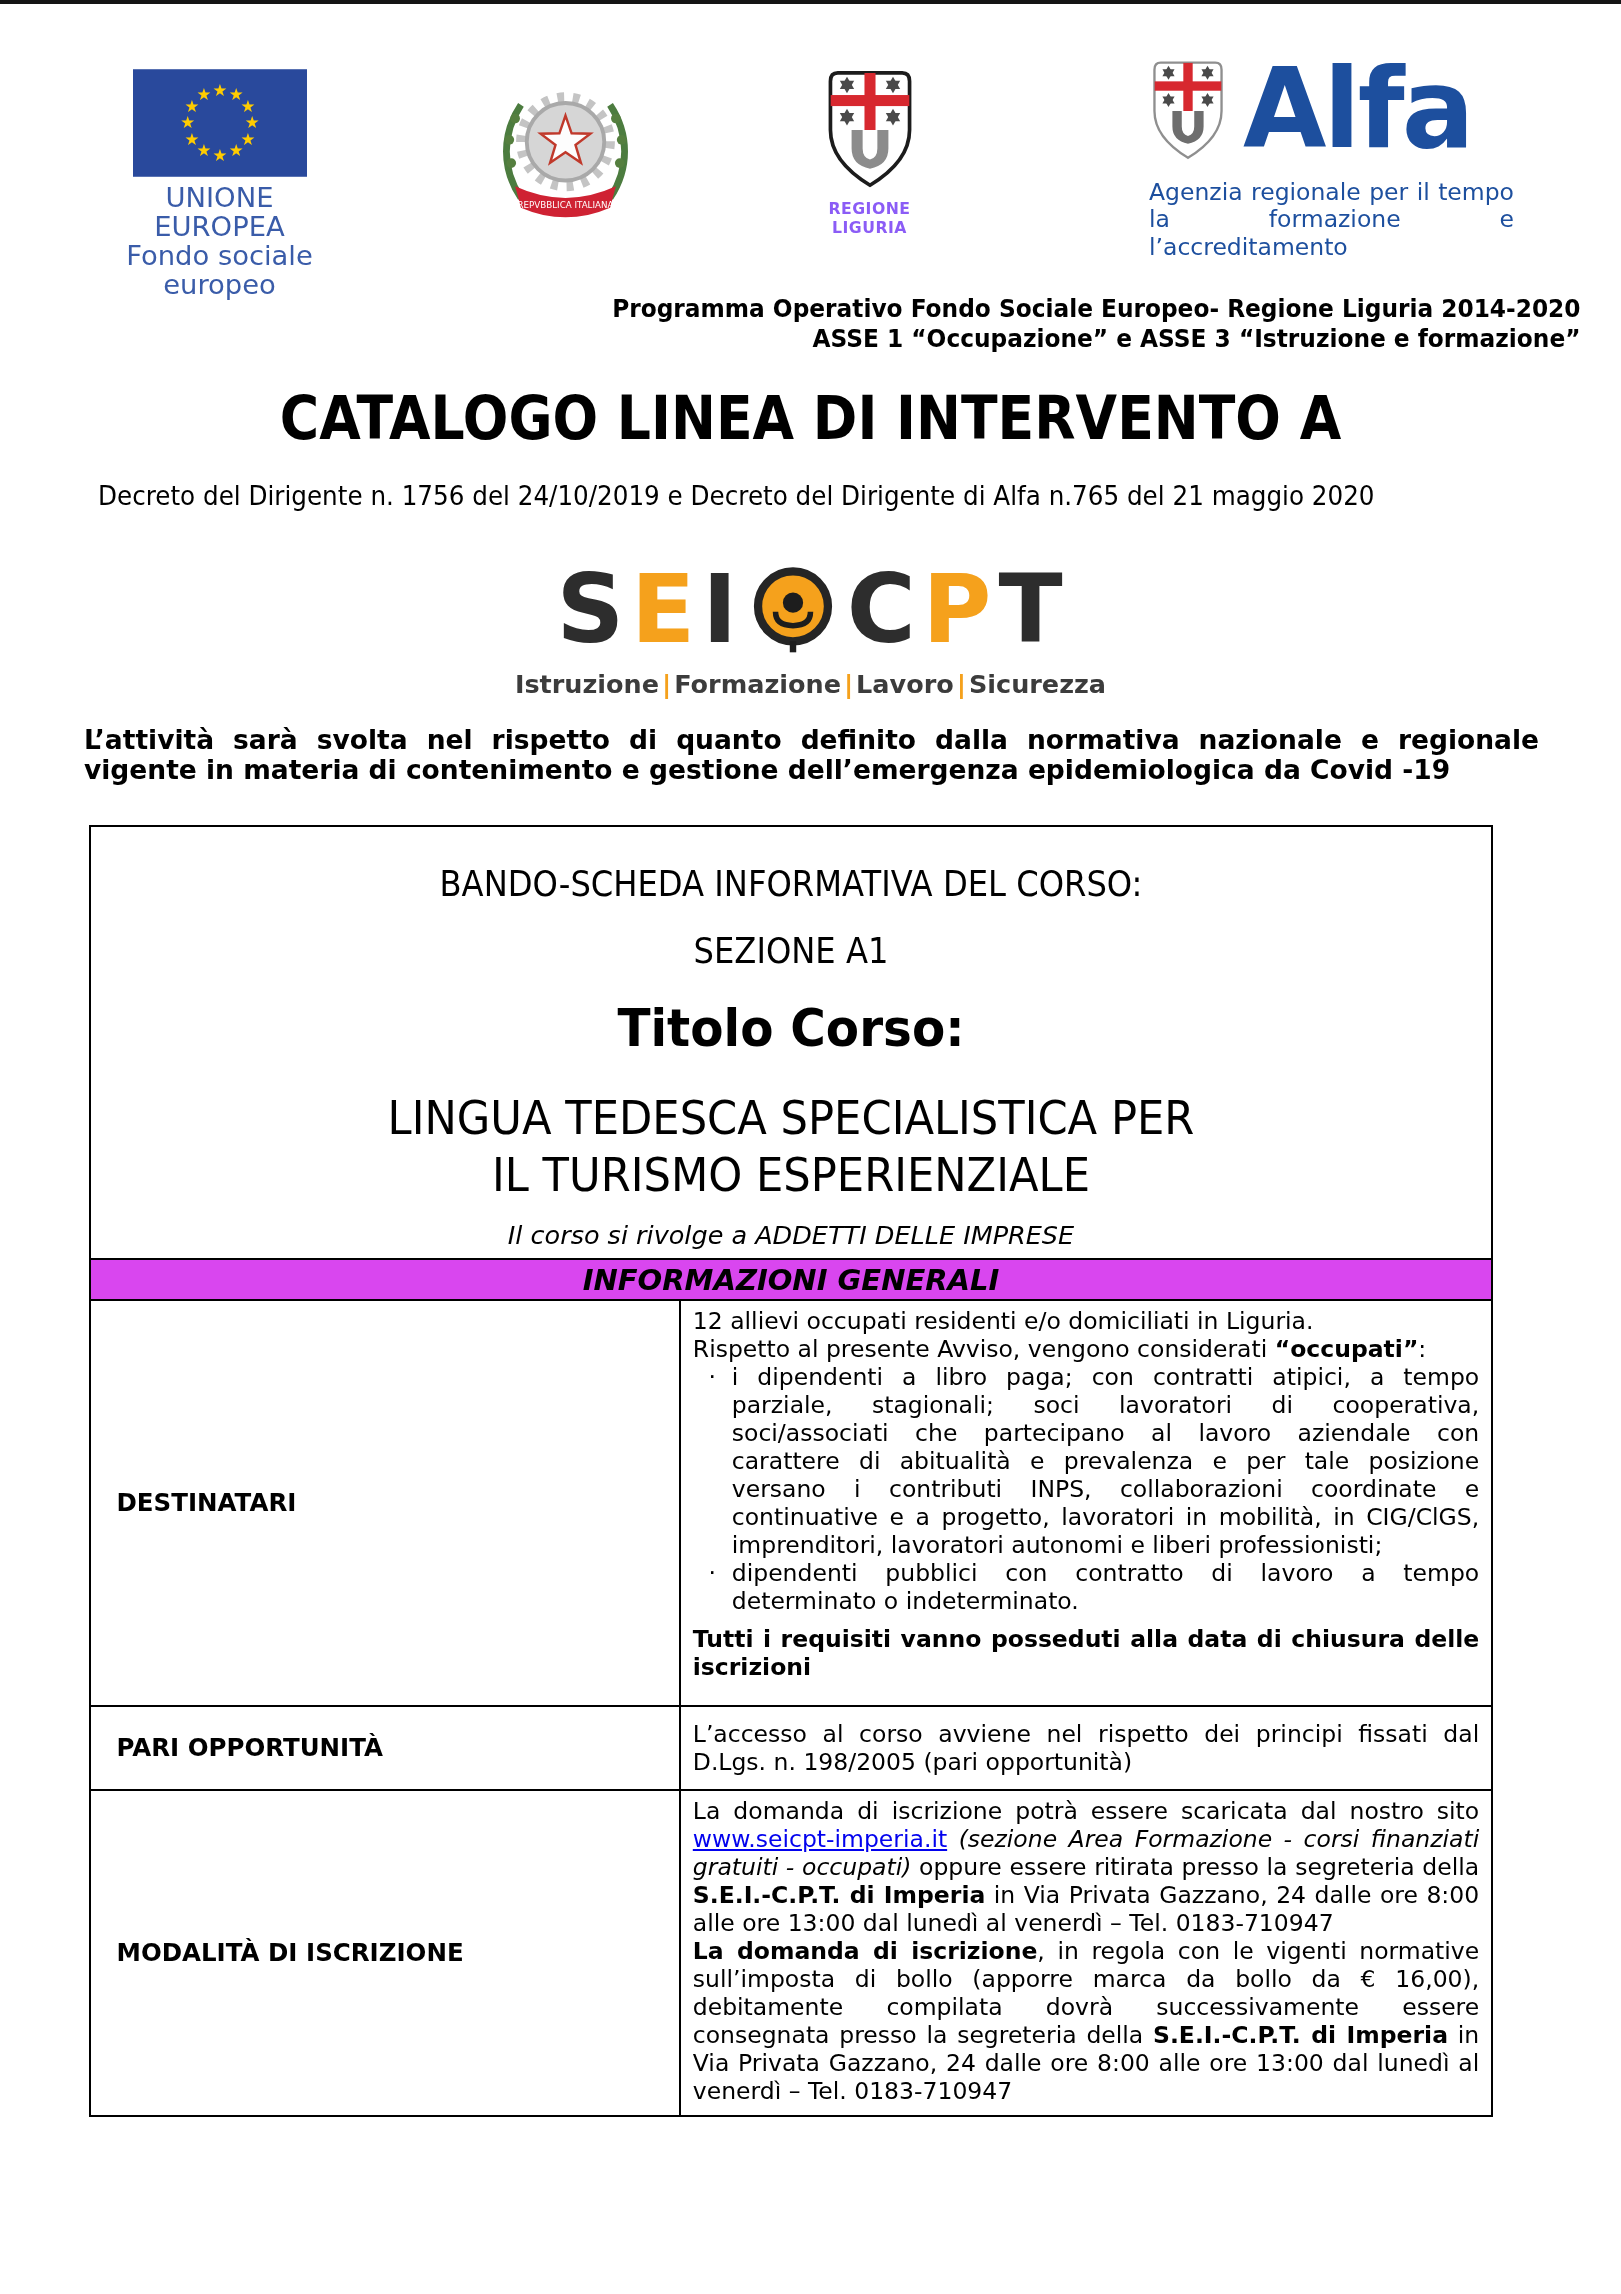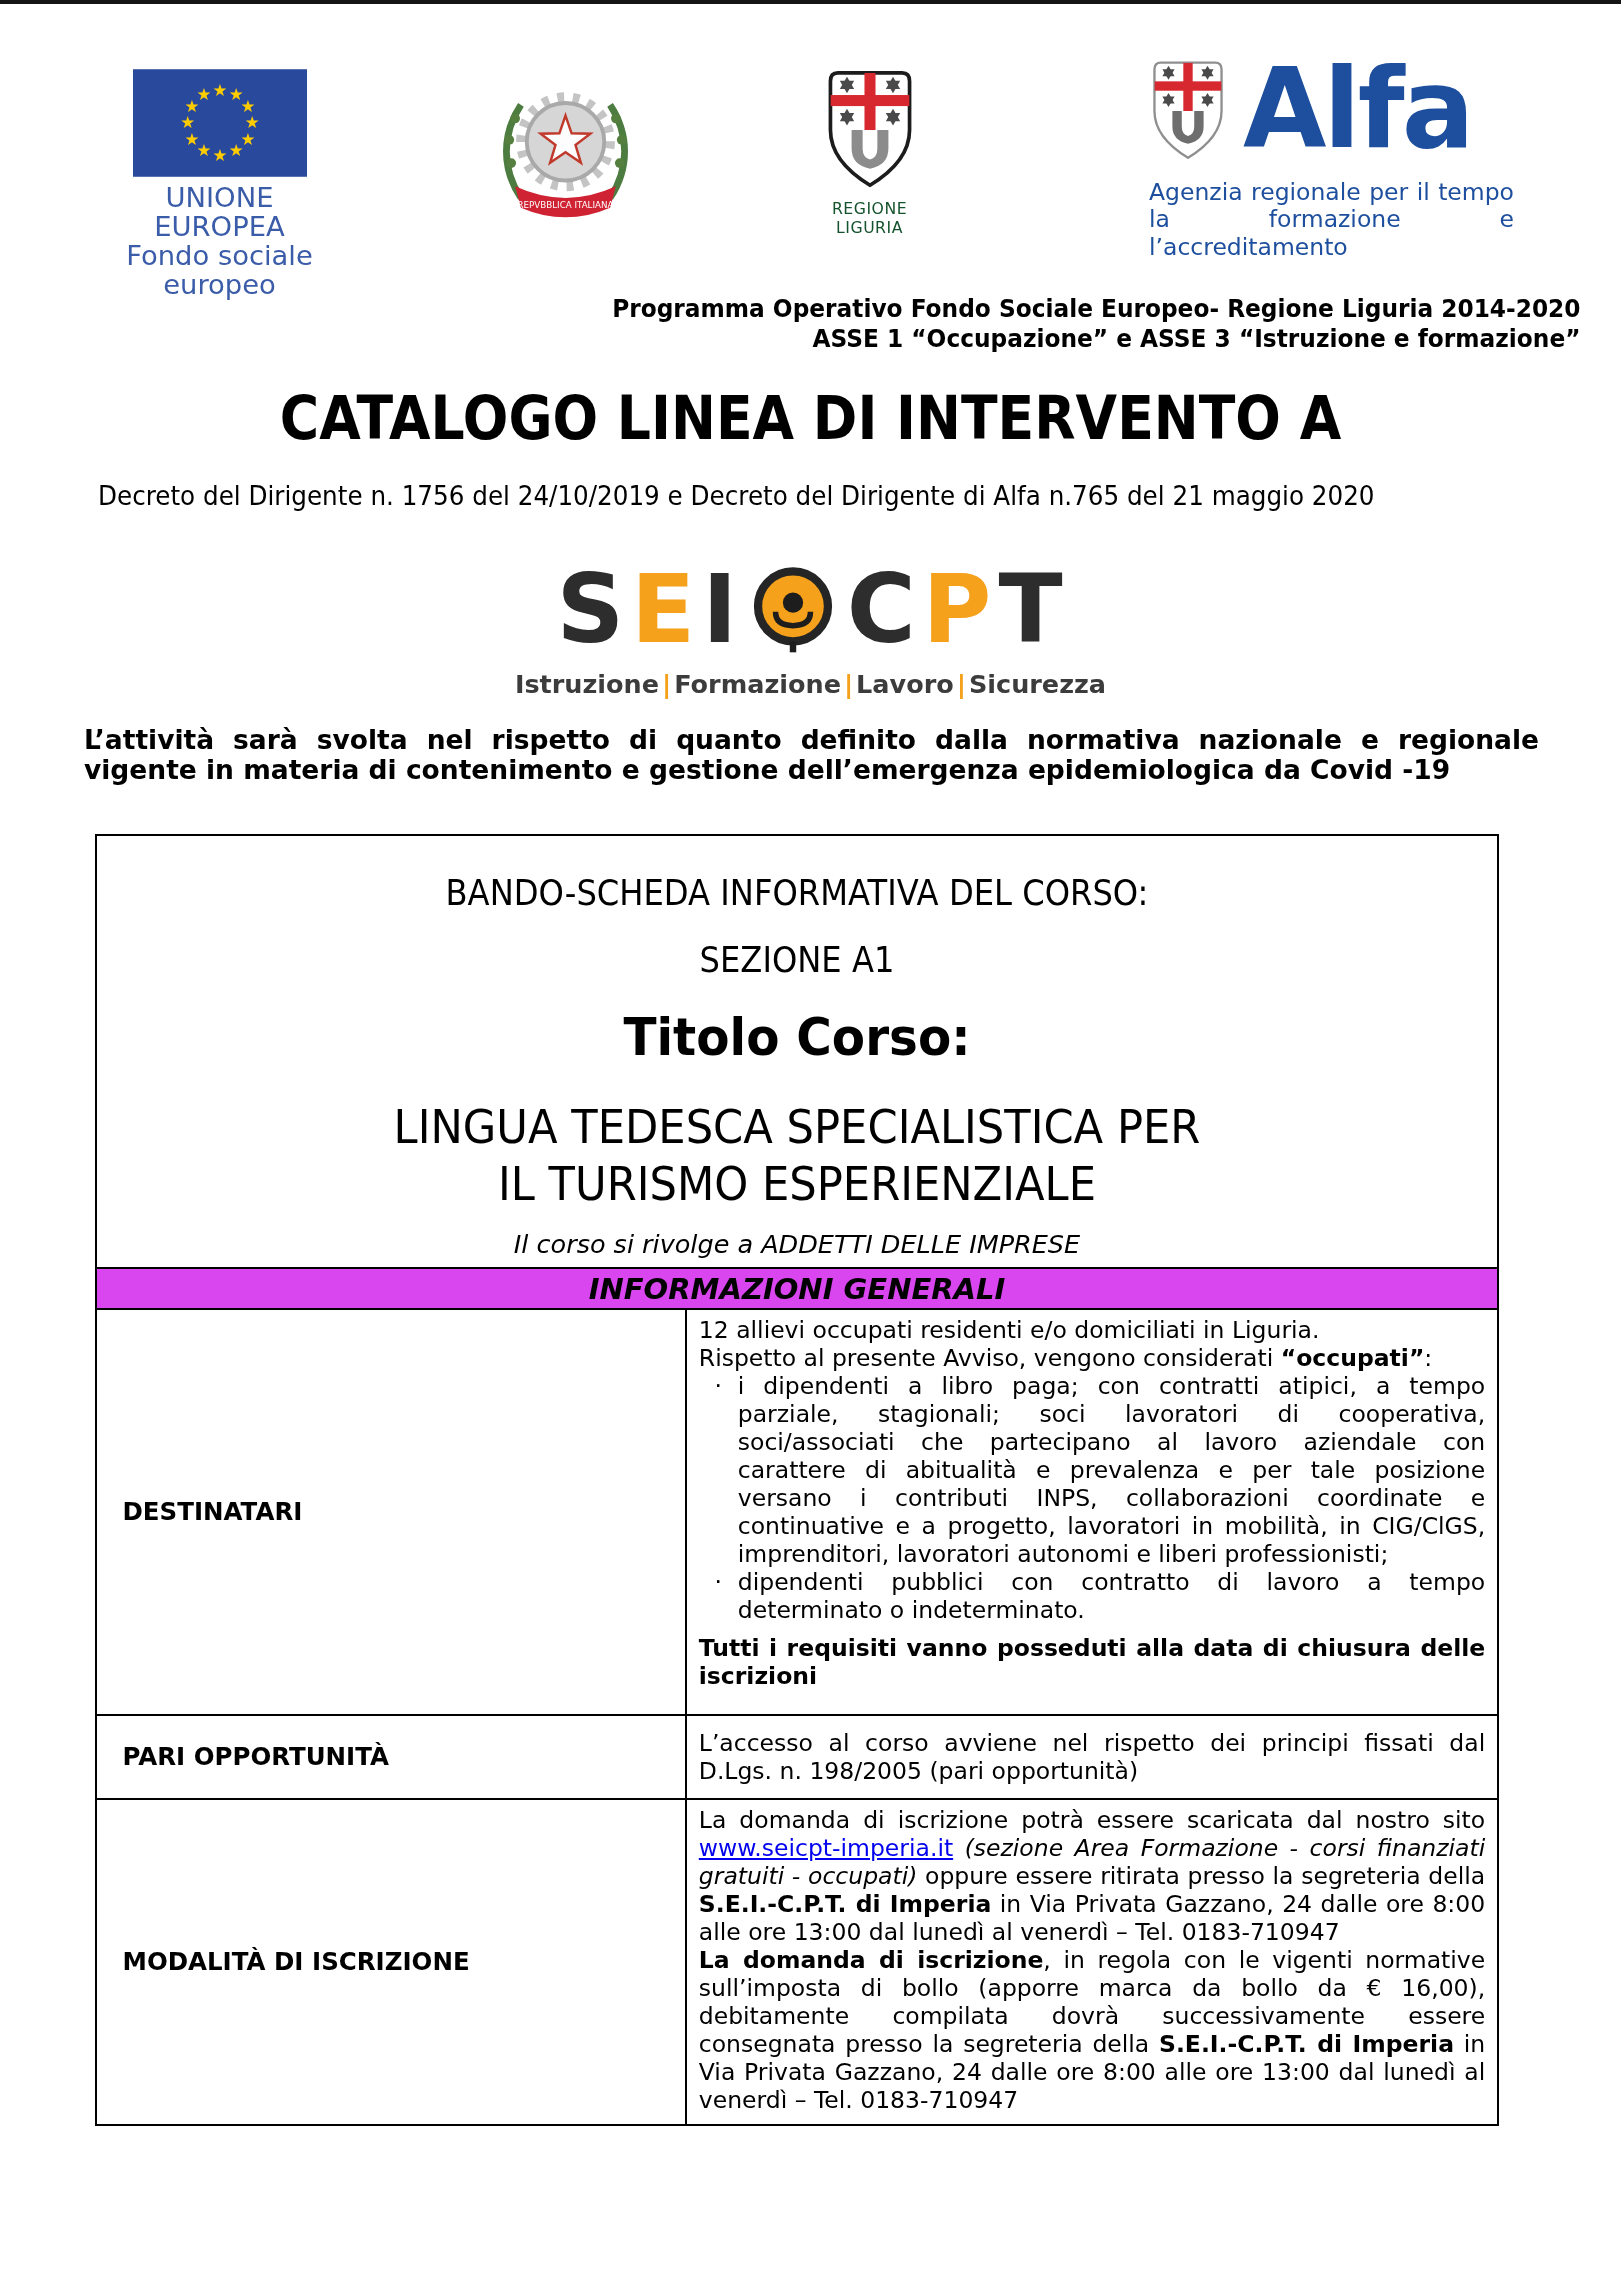--- a/index.html
+++ b/index.html
@@ -13,21 +13,21 @@
   .eu-flag{width:174px;height:108px;display:block;margin:0 auto;}
   .eu-star{fill:#ffcc00;font-size:17px;text-anchor:middle;font-family:"DejaVu Sans",sans-serif;}
   .eu-cap{color:#3a5ca9;line-height:29px;}
   .eu-cap1{font-size:27.4px;margin-top:5.9px;}
   .eu-cap2{font-size:27.4px;}
 
   .italy-emblem{position:absolute;left:488px;top:72px;width:155px;height:155px;}
 
   .logo-lig{position:absolute;left:796px;top:69px;width:147px;text-align:center;}
   .lig-shield{width:92px;height:122px;display:block;margin:0 auto;}
-  .lig-cap{font-size:15.7px;font-weight:normal;color:#14532d;margin-top:7.8px;letter-spacing:0.5px;}
+  .lig-cap{font-size:15.7px;font-weight:bold;color:#8b5cf6;margin-top:7.8px;letter-spacing:0.5px;}
 
   .logo-alfa{position:absolute;left:1149px;top:59px;width:365px;}
   .alfa-top{display:flex;align-items:flex-start;gap:15.7px;height:114px;}
   .alfa-shield{width:78px;height:104px;flex:0 0 78px;}
   .alfa-name{font-size:110px;font-weight:bold;color:#1d4f9e;line-height:0.92;letter-spacing:-2.9px;
              transform:scaleX(0.98);transform-origin:left top;}
   .alfa-cap{color:#1d4f9e;font-size:23.5px;line-height:27.4px;text-align:justify;text-align-last:justify;}
   .alfa-cap1{margin-top:5.9px;}
 
   
@@ -47,21 +47,21 @@
                font-size:94px;font-weight:bold;letter-spacing:2px;line-height:1;}
   .lt.dark{color:#2d2d2d;} .lt.orange{color:#f5a11c;}
   .seicpt-icon{width:92px;height:92px;margin:0 2.9px;}
   .seicpt-tagline{margin-top:9.8px;font-size:25.5px;font-weight:bold;color:#3c3c3c;}
   .sep{color:#f5a11c;padding:0 2.9px;font-weight:bold;}
 
   .covid{position:absolute;top:725px;left:84px;width:1455px;margin:0;font-weight:bold;
          font-size:26.5px;line-height:30px;text-align:justify;}
 
   
-  .info{position:absolute;top:825px;left:95px;width:1404px;border-collapse:collapse;table-layout:fixed;margin-top:9px;}
+  .info{position:absolute;top:825px;left:89px;width:1404px;border-collapse:collapse;table-layout:fixed;}
   .info td,.info th{border:2.9px solid #000;}
   col.c1{width:590px;}
 
   .title-cell{height:431px;text-align:center;vertical-align:top;padding:0;overflow:hidden;}
   .t1{margin-top:37px;font-size:35px;transform:scaleX(0.92);}
   .t2{margin-top:27.4px;font-size:35px;transform:scaleX(0.92);}
   .t3{margin-top:27.4px;font-size:51px;font-weight:bold;transform:scaleX(0.95);}
   .t4{font-size:47px;line-height:57px;transform:scaleX(0.92);}
   .t4a{margin-top:31px;}
   .t5{margin-top:17.6px;font-size:25.5px;font-style:italic;}

